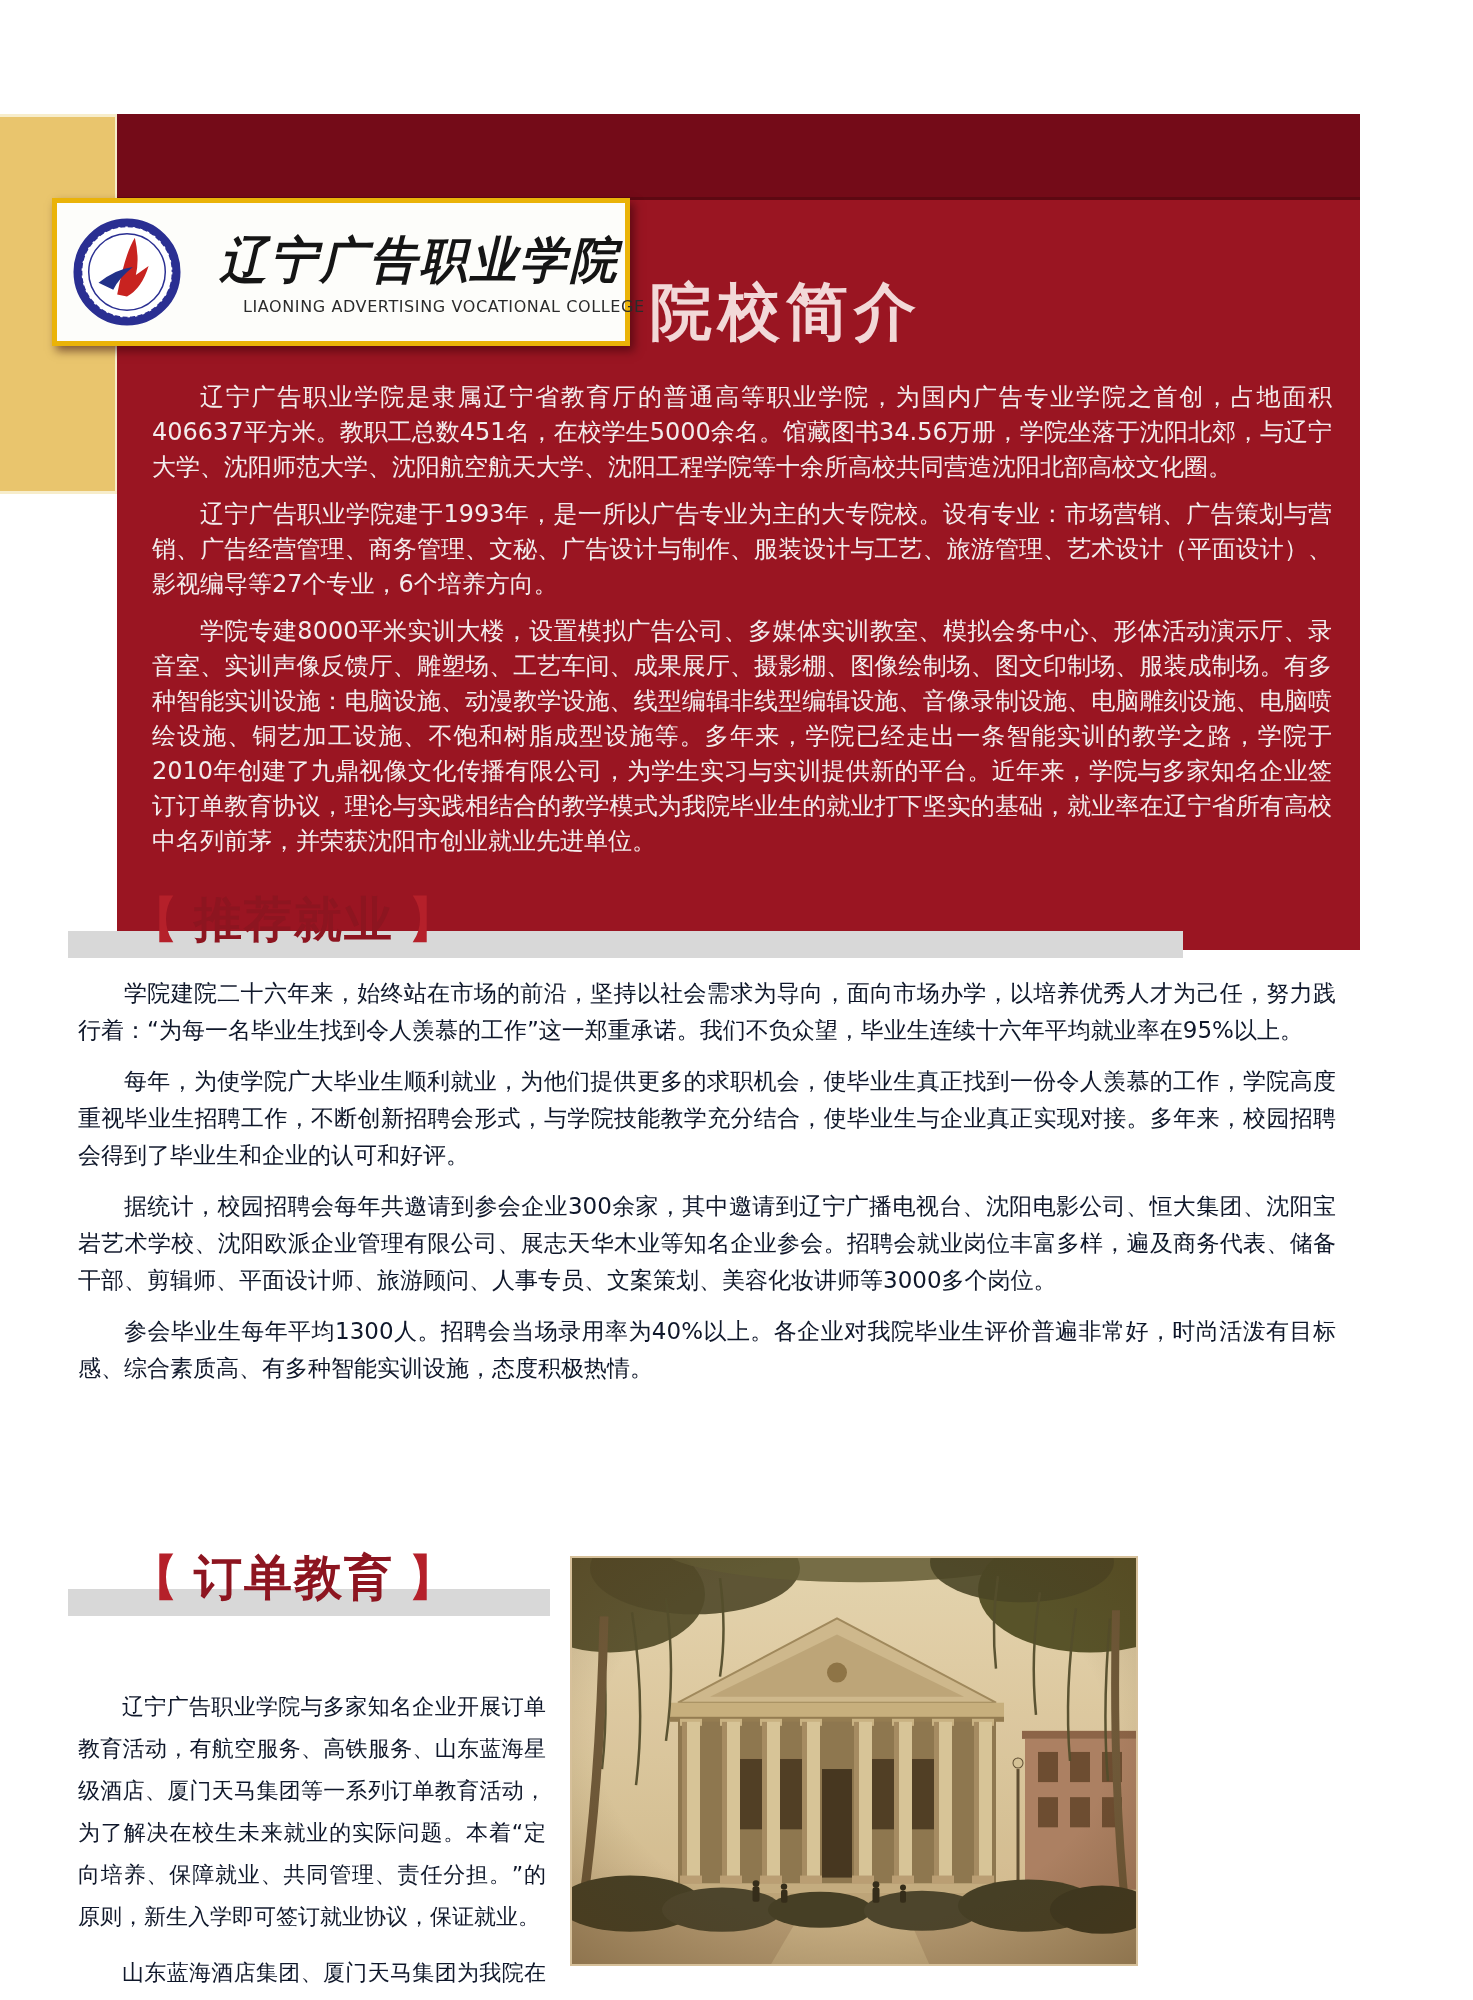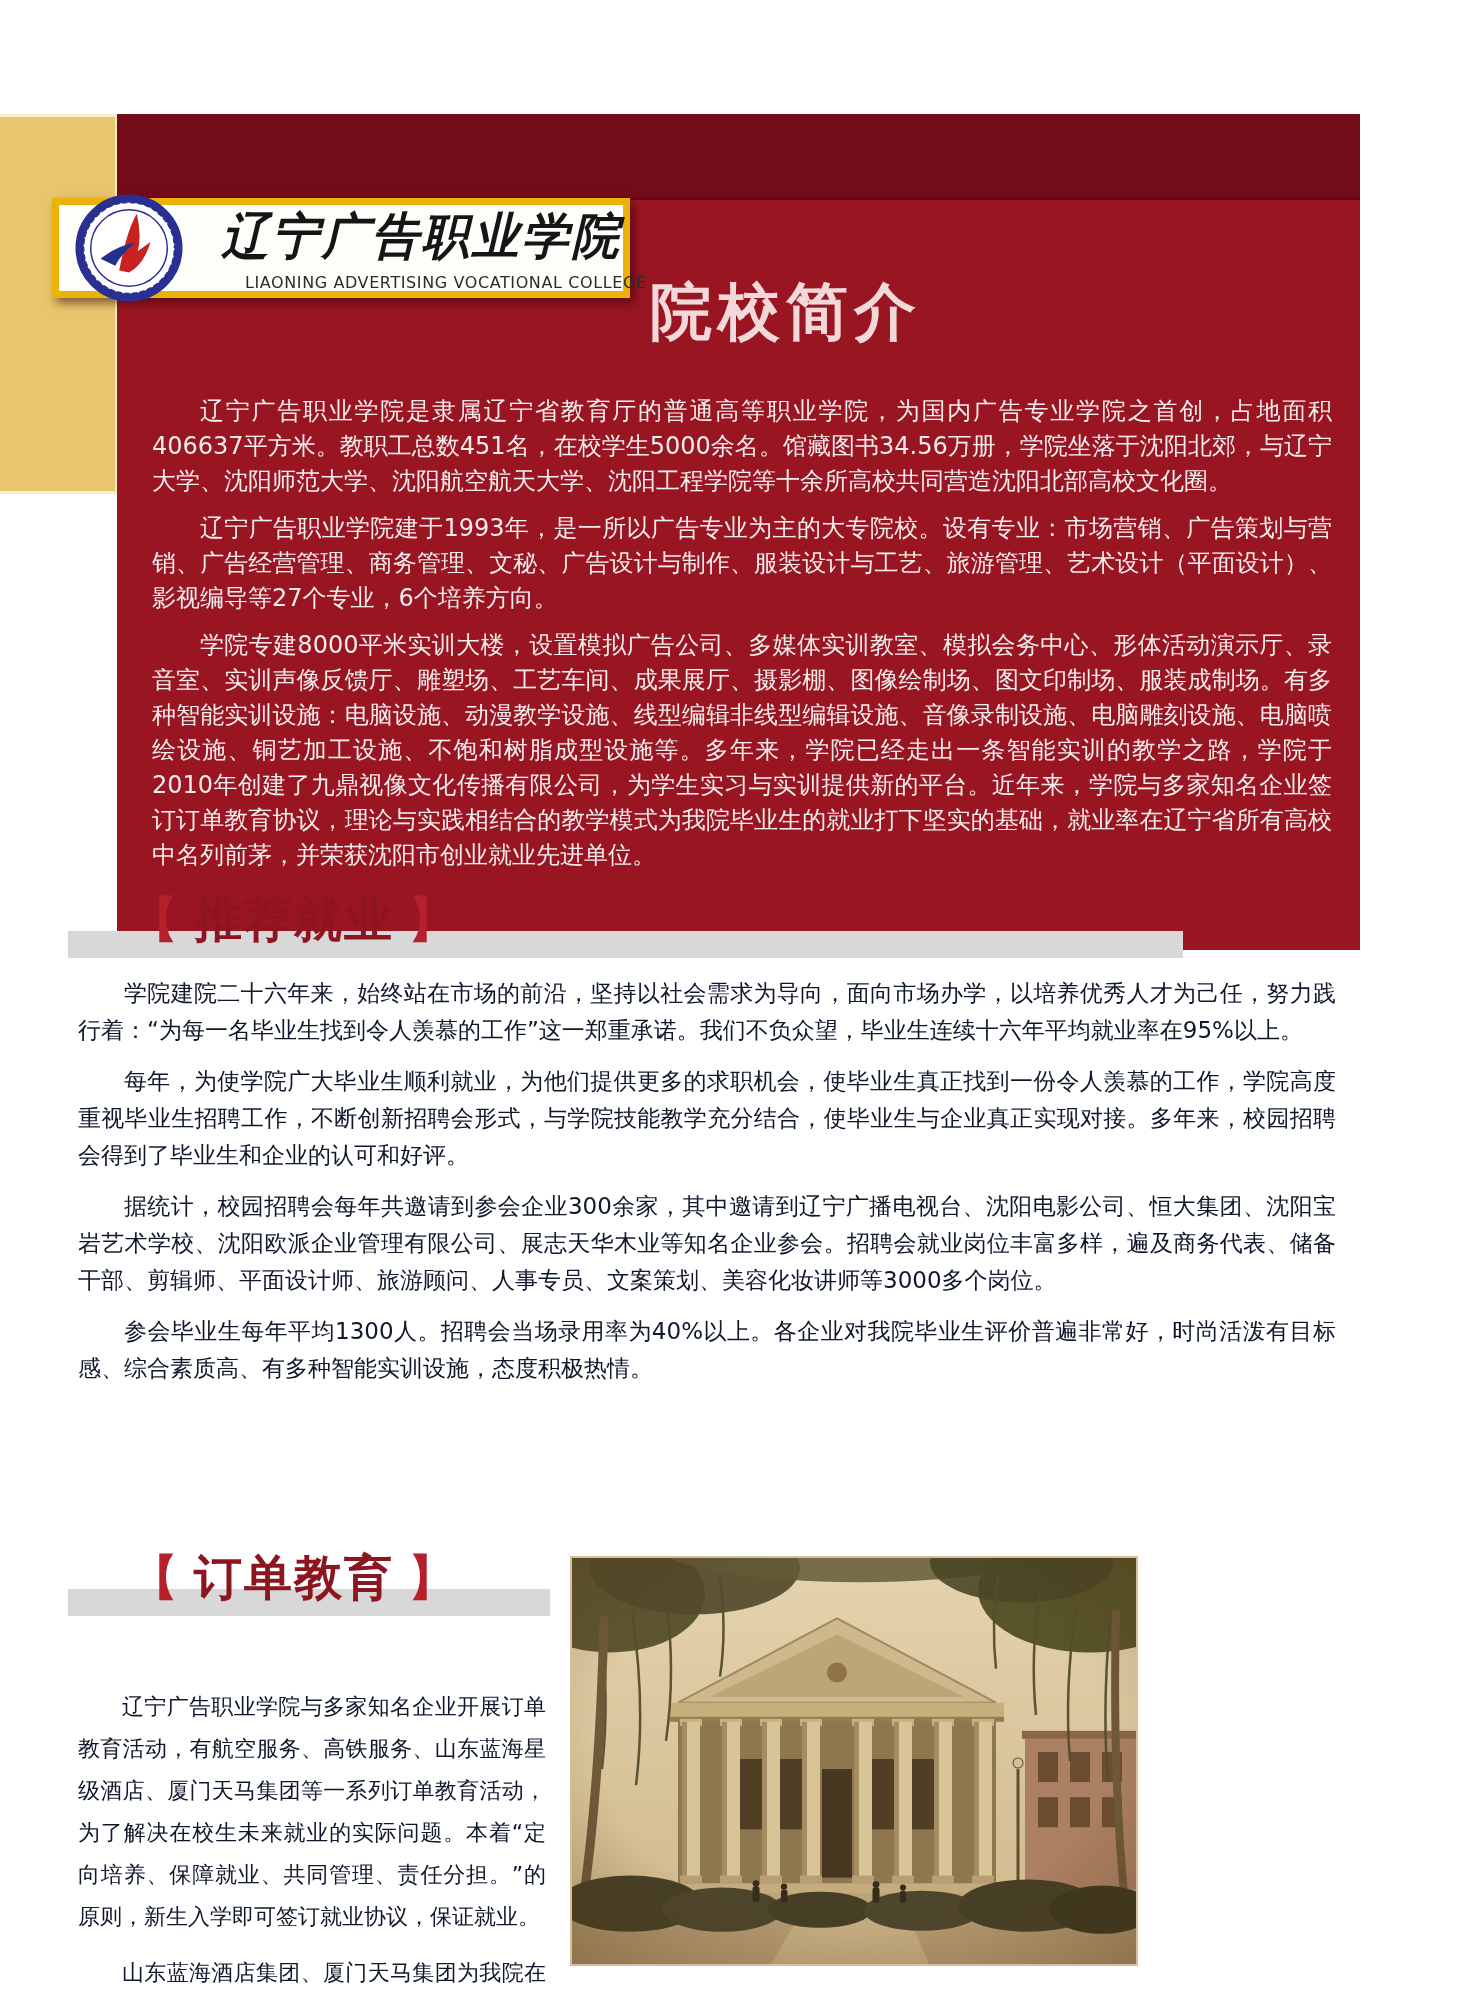--- a/index.html
+++ b/index.html
@@ -21,28 +21,28 @@
   .red-band{
     position:absolute;left:0;top:0;width:100%;height:86px;background:#740b18;
     border-bottom:3px solid #5e0812;box-sizing:border-box;
   }
   .intro-title{
     position:absolute;left:533px;top:156px;margin:0;
     font-size:62px;font-weight:bold;letter-spacing:6px;color:#f2d8d8;
     font-family:"DejaVu Sans",sans-serif;
   }
   .intro-text{
-    position:absolute;left:35px;right:28px;top:280px;
+    position:absolute;left:35px;right:28px;top:266px;
     color:#f3eded;font-size:24px;line-height:35px;text-align:justify;
   }
   .intro-text p{margin:0 0 12px 0;text-indent:2em;}
   
   .logo-card{
-    position:absolute;left:52px;top:198px;width:578px;height:100px;
-    background:#fdfdfa;border:7px solid #eab308;box-sizing:border-box;
+    position:absolute;left:52px;top:198px;width:578px;height:148px;
+    background:#fdfdfa;border:5px solid #eab308;box-sizing:border-box;
     box-shadow:4px 5px 9px rgba(46,0,9,0.55);
     display:flex;align-items:center;gap:14px;padding:0 10px 0 16px;
   }
   .logo-emblem{flex:0 0 auto;}
   .logo-names{display:flex;flex-direction:column;align-items:center;flex:1 1 auto;}
   .logo-zh{
     font-family:"DejaVu Serif",serif;font-weight:bold;font-style:italic;
     font-size:47px;color:#151515;letter-spacing:3px;white-space:nowrap;
     transform:scaleY(1.05);
   }

